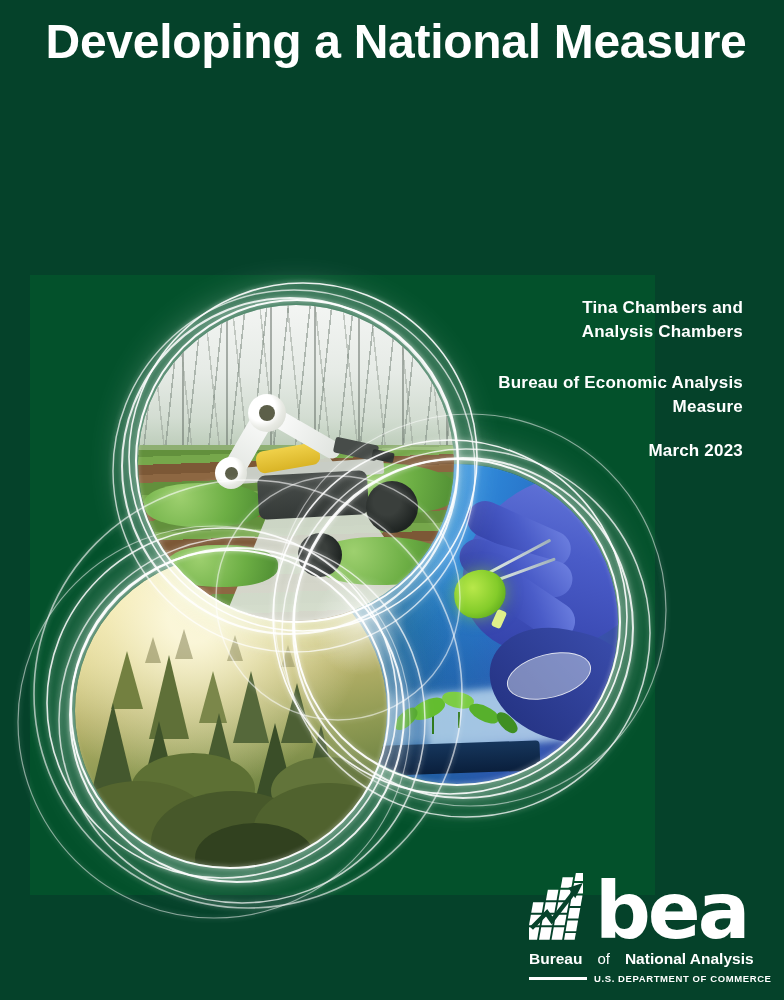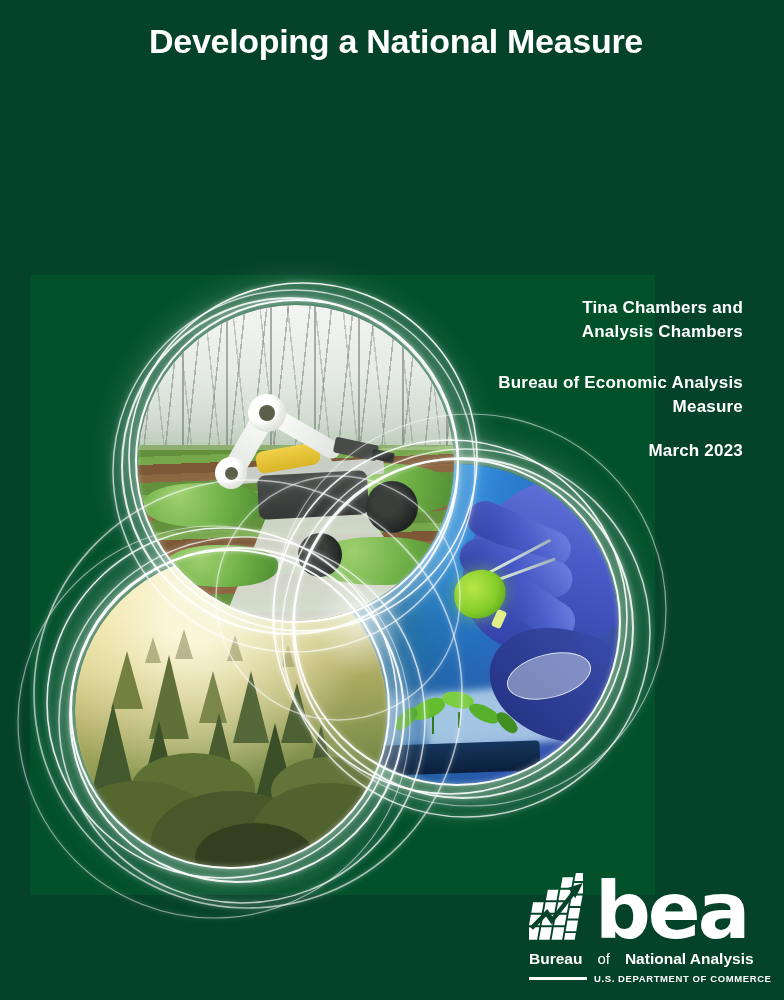--- a/index.html
+++ b/index.html
@@ -1,21 +1,21 @@
 <!DOCTYPE html>
 <html><head>
 <meta charset="utf-8">
 <style>
   html,body{margin:0;padding:0;background:#05422a;}
   .page{position:relative;width:784px;height:1000px;overflow:hidden;
         background:#05422a;font-family:"Liberation Sans",sans-serif;}
 
   
   .title{position:absolute;top:3px;left:0;width:784px;text-align:center;z-index:8;}
-  .title-line{color:#ffffff;font-size:34px;font-weight:700;line-height:77px;
+  .title-line{color:#ffffff;font-size:48px;font-weight:700;line-height:77px;
               letter-spacing:-0.3px;white-space:nowrap;padding-left:8px;}
 
   
   .panel{position:absolute;left:30px;top:275px;width:625px;height:620px;
          background:#03512b;z-index:1;}
 
   
   .cluster-glow{position:absolute;left:40px;top:290px;width:620px;height:600px;z-index:2;
     background:radial-gradient(closest-side,rgba(240,250,244,.20),rgba(240,250,244,0) 70%);}
   .junction-glow{position:absolute;left:295px;top:555px;width:130px;height:140px;z-index:6;

